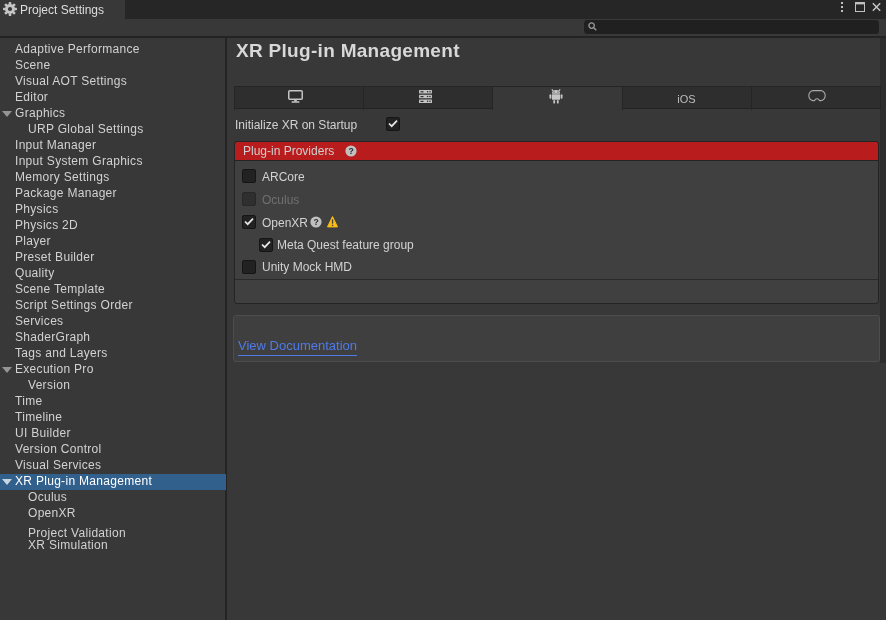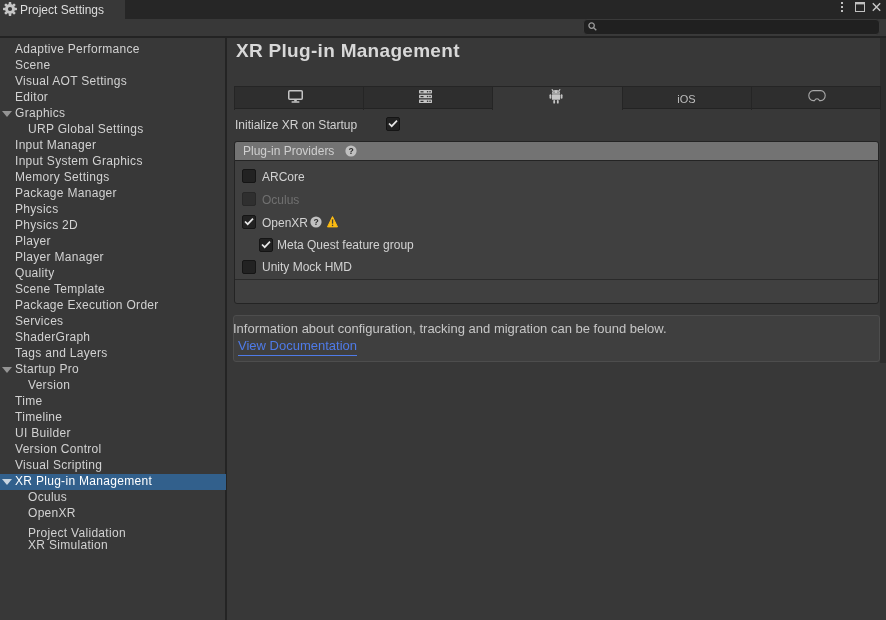--- a/index.html
+++ b/index.html
@@ -20,21 +20,21 @@
 #panel{left:227px;top:38px;width:659px;height:582px;background:#383838}
 #rstrip{left:880px;top:38px;width:6px;height:325px;background:#2d2d2d}
 #ptitle{left:236px;top:40px;font-size:19px;font-weight:bold;color:#d8d8d8;letter-spacing:0.3px}
 .tab{position:absolute;top:86px;height:23px;background:#2e2e2e;border-top:1px solid #252525;border-bottom:1px solid #232323;box-sizing:border-box}
 .tabsel{background:#383838;border-bottom:none}
 .tabsep{position:absolute;top:86px;width:1px;height:24px;background:#252525}
 #initlbl{left:235px;top:118px}
 .cb{position:absolute;width:12px;height:12px;background:#222222;border:1px solid #151515;border-radius:2px}
 .cbdis{background:#2f2f2f;border-color:#282828}
 #obox{left:234px;top:141px;width:645px;height:163px;background:#404040;border:1px solid #242424;border-radius:3px;box-sizing:border-box}
-#oboxhead{left:234px;top:141px;width:645px;height:20px;background:#737373;border:1px solid #242424;border-radius:3px 3px 0 0;box-sizing:border-box}
+#oboxhead{left:234px;top:141px;width:645px;height:20px;background:#b91c1c;border:1px solid #242424;border-radius:3px 3px 0 0;box-sizing:border-box}
 #oboxhead span{position:absolute;left:8px;top:2px;color:#cfcfcf}
 #innerline{left:235px;top:279px;width:643px;height:1px;background:#2a2a2a}
 .lbl{position:absolute;white-space:nowrap}
 .dim{color:#707070}
 #ibox{left:233px;top:315px;width:647px;height:47px;background:#3f3f3f;border:1px solid #4d4d4d;border-radius:3px;box-sizing:border-box;font-size:13px}
 #ibox .l1{position:absolute;left:-1px;top:5px;color:#c6c6c6}
 #ibox .l2{position:absolute;left:4px;top:22px;color:#4f7be8;border-bottom:1px solid #4f7be8;padding-bottom:2px}
 </style></head><body>
 <div class="abs" id="tbar"></div>
 <div class="abs" id="wtab">
@@ -82,61 +82,61 @@
 <div class="row" style="top:202px">
     <span class="t">Physics</span>
   </div>
 <div class="row" style="top:218px">
     <span class="t">Physics 2D</span>
   </div>
 <div class="row" style="top:234px">
     <span class="t">Player</span>
   </div>
 <div class="row" style="top:250px">
-    <span class="t">Player Manager</span>
+    <span class="t">Preset Builder</span>
   </div>
 <div class="row" style="top:266px">
     <span class="t">Quality</span>
   </div>
 <div class="row" style="top:282px">
     <span class="t">Scene Template</span>
   </div>
 <div class="row" style="top:298px">
-    <span class="t">Package Execution Order</span>
+    <span class="t">Script Settings Order</span>
   </div>
 <div class="row" style="top:314px">
     <span class="t">Services</span>
   </div>
 <div class="row" style="top:330px">
     <span class="t">ShaderGraph</span>
   </div>
 <div class="row" style="top:346px">
     <span class="t">Tags and Layers</span>
   </div>
 <div class="row" style="top:362px">
     <div class="tri"></div>
-    <span class="t">Startup Pro</span>
+    <span class="t">Execution Pro</span>
   </div>
 <div class="row" style="top:378px">
     <span class="t2">Version</span>
   </div>
 <div class="row" style="top:394px">
     <span class="t">Time</span>
   </div>
 <div class="row" style="top:410px">
     <span class="t">Timeline</span>
   </div>
 <div class="row" style="top:426px">
     <span class="t">UI Builder</span>
   </div>
 <div class="row" style="top:442px">
     <span class="t">Version Control</span>
   </div>
 <div class="row" style="top:458px">
-    <span class="t">Visual Scripting</span>
+    <span class="t">Visual Services</span>
   </div>
 <div class="row selrow" style="top:474px">
     <div class="tri" style="border-top-color:#c9d6e2"></div>
     <span class="t">XR Plug-in Management</span>
   </div>
 <div class="row" style="top:490px">
     <span class="t2">Oculus</span>
   </div>
 <div class="row" style="top:506px">
     <span class="t2">OpenXR</span>
@@ -233,21 +233,20 @@
     <rect x="4.9" y="8.7" width="1.3" height="1.4" fill="#41413b"></rect>
   </svg>
 <div class="abs cb" style="left:259px;top:238px"></div>
 <svg class="abs" style="left:260px;top:240px" width="12" height="10" viewBox="0 0 12 10">
     <path d="M2 4.5 L4.7 7.2 L10 1.6" fill="none" stroke="#e8e8e8" stroke-width="1.7"></path>
   </svg>
 <span class="lbl" style="left:277px;top:238px">Meta Quest feature group</span>
 <div class="abs cb" style="left:242px;top:260px"></div>
 <span class="lbl" style="left:262px;top:260px">Unity Mock HMD</span>
 <div class="abs" id="ibox">
-    <span class="l1">Information about configuration, tracking and migration can be found below.</span>
     <span class="l2">View Documentation</span>
   </div>
 <svg class="abs" style="left:3px;top:2px" width="14" height="14" viewBox="0 0 14 14">
 <g fill="#c6c6c6">
       <circle cx="7" cy="7" r="5.0"></circle>
 <g>
         <rect x="5.7" y="0" width="2.6" height="2.6" rx="0.7"></rect>
         <rect x="5.7" y="11.4" width="2.6" height="2.6" rx="0.7"></rect>
 <rect x="0" y="5.7" width="2.6" height="2.6" rx="0.7"></rect>
         <rect x="11.4" y="5.7" width="2.6" height="2.6" rx="0.7"></rect>

